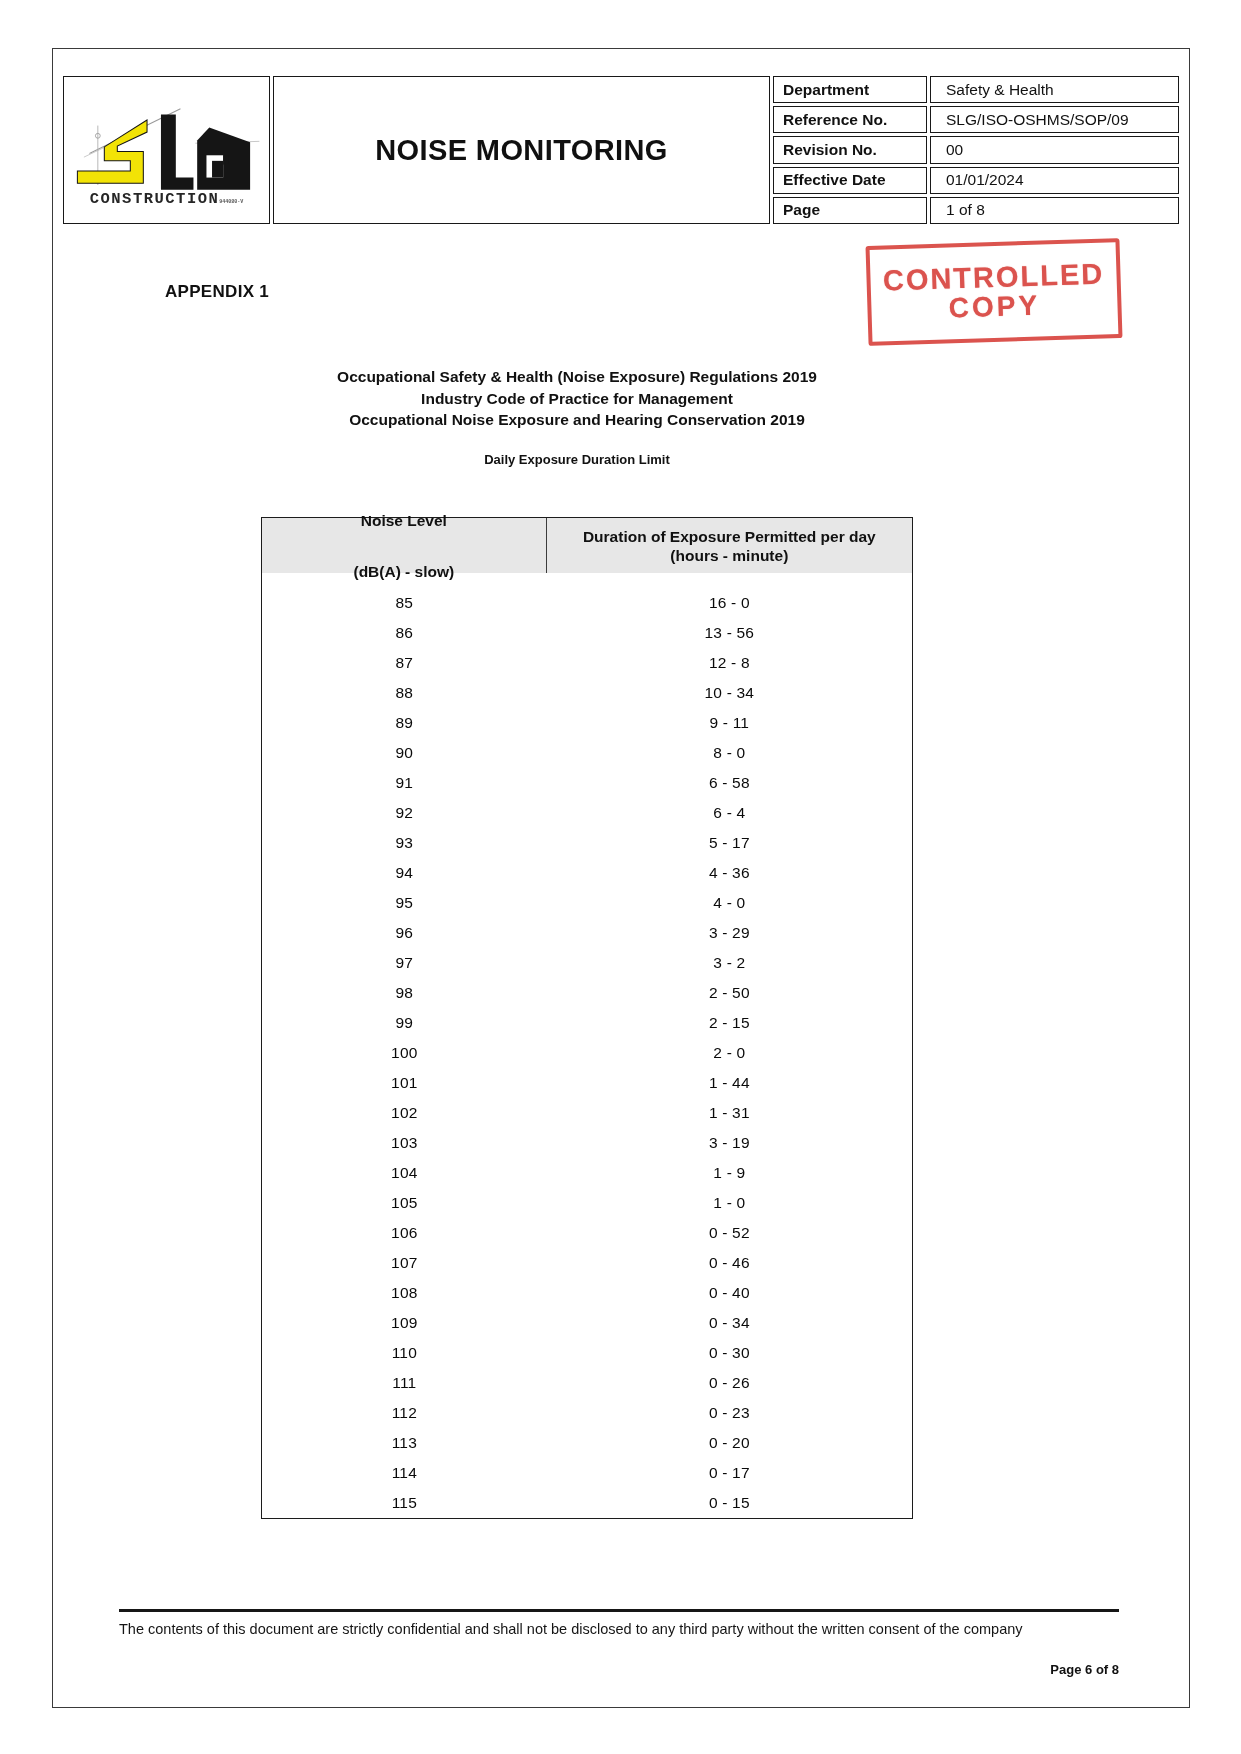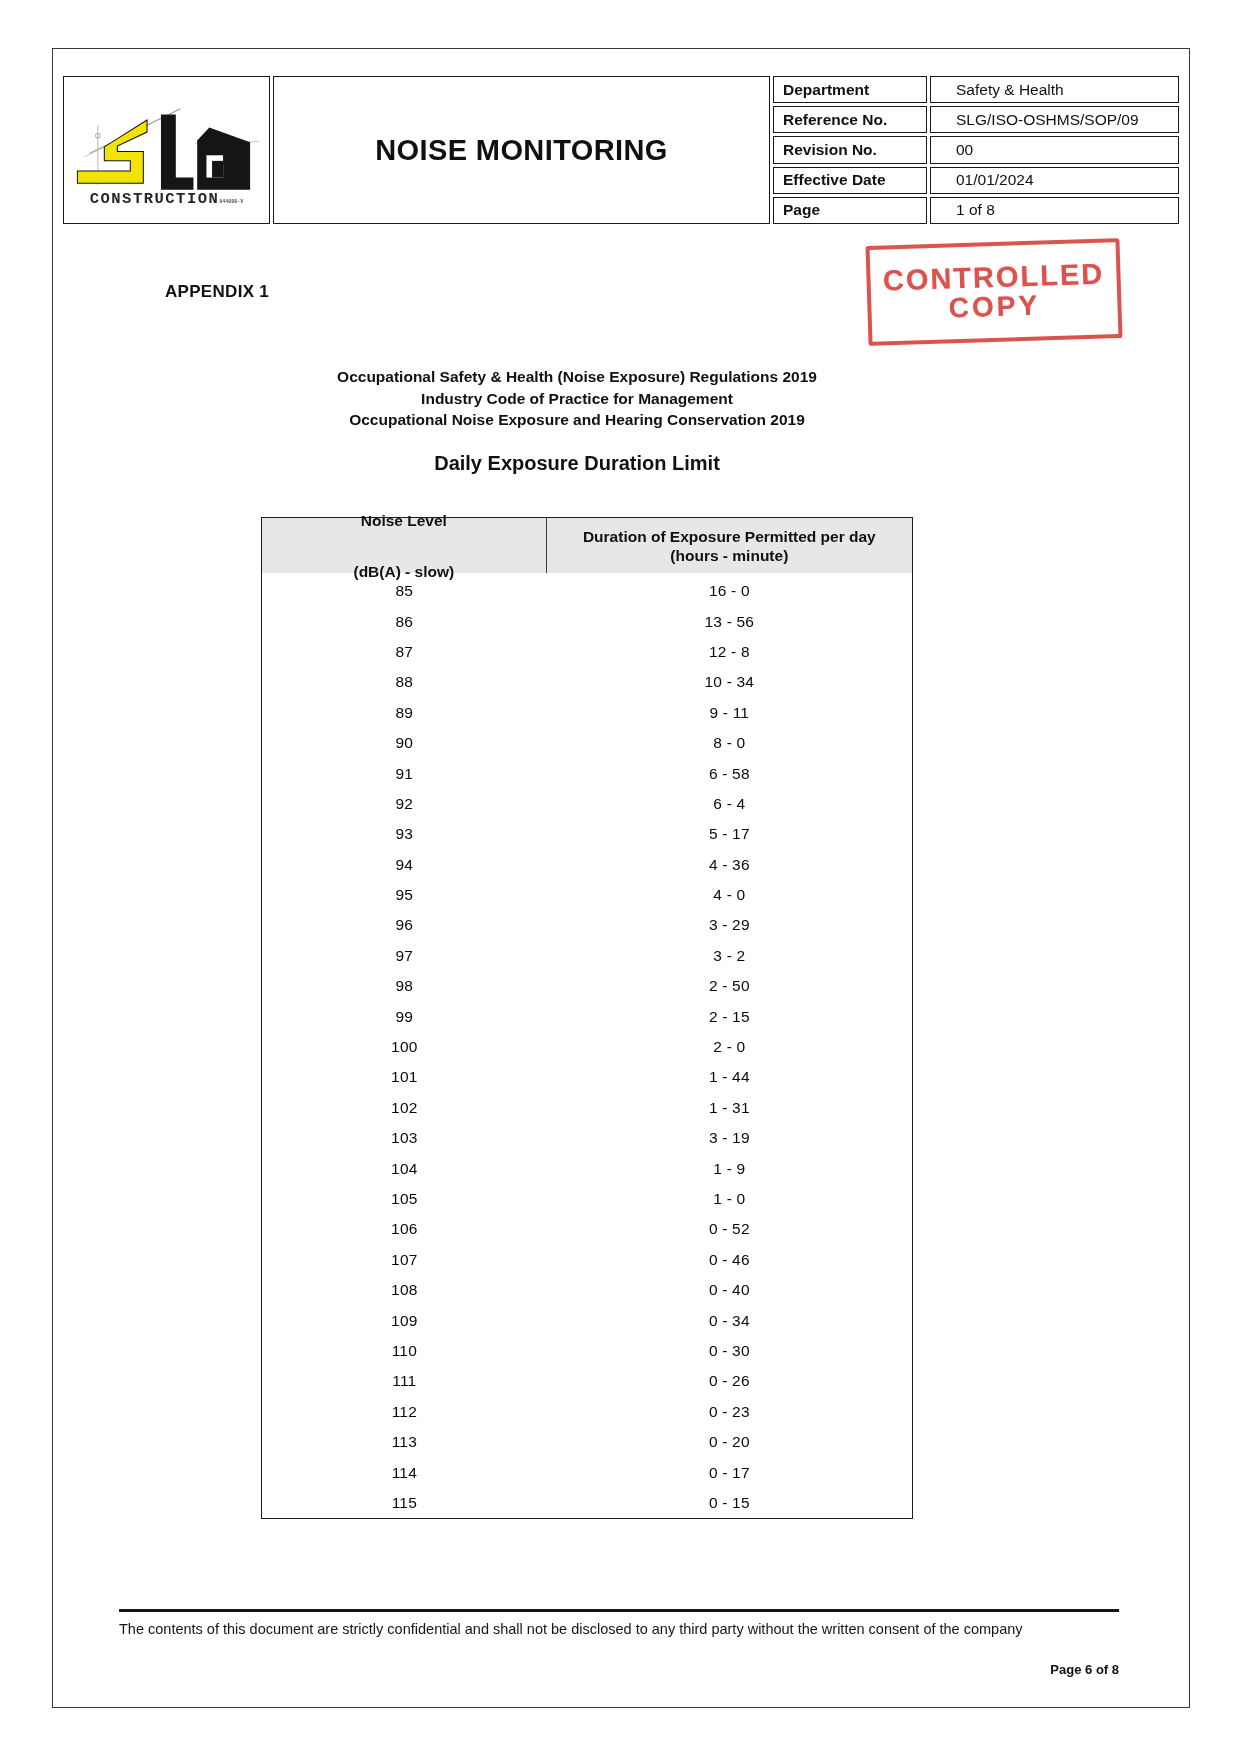--- a/index.html
+++ b/index.html
@@ -19,45 +19,45 @@
   }
   .hcell{border:1.7px solid #181818;box-sizing:border-box;background:#fff;}
   .logo-cell{width:207px;flex:none;display:flex;flex-direction:column;align-items:center;justify-content:center;padding-top:2px;}
   .logo-word{font-family:"Liberation Mono", monospace;font-weight:bold;font-size:15.5px;letter-spacing:1.5px;color:#262626;line-height:14px;margin-top:-6px;white-space:nowrap;}
   .logo-suffix{font-size:5px;color:#555;letter-spacing:0;vertical-align:baseline;}
   .title-cell{flex:1;display:flex;align-items:center;justify-content:center;}
   .doc-title{font-size:29px;font-weight:bold;letter-spacing:0.4px;color:#101010;}
   .info-cell{width:406px;flex:none;display:flex;flex-direction:column;gap:3px;}
   .info-row{display:flex;gap:3px;flex:1;}
   .info-label{width:154px;flex:none;border:1.7px solid #181818;box-sizing:border-box;display:flex;align-items:center;padding-left:9px;font-weight:bold;font-size:15.5px;}
-  .info-value{flex:1;border:1.7px solid #181818;box-sizing:border-box;display:flex;align-items:center;padding-left:25px;font-size:15.5px;}
+  .info-value{flex:1;border:1.7px solid #181818;box-sizing:border-box;display:flex;align-items:center;padding-left:15px;font-size:15.5px;}
   
   .appendix{position:absolute;left:112px;top:233px;font-size:17px;font-weight:bold;letter-spacing:0.3px;}
   .stamp{
     position:absolute;left:814px;top:193px;width:254px;height:100px;
     border:4.5px solid #d8453f;border-radius:3px;transform:rotate(-1.8deg);
     display:flex;flex-direction:column;align-items:center;justify-content:center;
     color:#d8453f;opacity:0.92;box-sizing:border-box;
   }
   .stamp .l1{font-size:29px;font-weight:bold;letter-spacing:2px;line-height:30px;text-shadow:0 0 1px rgba(216,69,63,.6);}
   .stamp .l2{font-size:28px;font-weight:bold;letter-spacing:3px;line-height:30px;text-shadow:0 0 1px rgba(216,69,63,.6);}
   
   .titles{position:absolute;left:0;top:317px;width:1048px;text-align:center;}
   .title-line{font-size:15.5px;font-weight:bold;line-height:21.5px;}
-  .caption{position:absolute;left:0;top:403px;width:1048px;text-align:center;font-size:20px;font-weight:bold;}
+  .caption{position:absolute;left:0;top:403px;width:1048px;text-align:center;font-size:13px;font-weight:bold;}
   
   .noise-table{
     position:absolute;left:208px;top:468px;width:652px;height:1002px;
     border:1.7px solid #1c1c1c;box-sizing:border-box;display:flex;flex-direction:column;
   }
   .thead{height:55px;flex:none;background:#e7e7e7;display:flex;}
   .th{display:flex;flex-direction:column;align-items:center;justify-content:center;font-weight:bold;font-size:15.5px;line-height:19px;box-sizing:border-box;}
   .th1{width:43.8%;border-right:1.3px solid #3c3c3c;gap:32px;}
   .th2{width:56.2%;}
-  .tbody{flex:1;display:flex;flex-direction:column;padding-top:3px;}
+  .tbody{flex:1;display:flex;flex-direction:column;padding-top:15px;}
   .trow{flex:1;display:flex;align-items:center;}
   .cell{font-size:15.5px;letter-spacing:0.2px;text-align:center;color:#0a0a0a;}
   .c1{width:43.8%;}
   .c2{width:56.2%;}
   
   .foot-rule{position:absolute;left:66px;top:1560px;width:1000px;height:3px;background:#161616;}
   .foot-text{position:absolute;left:66px;top:1571px;width:955px;font-size:14.5px;line-height:19.5px;color:#151515;}
   .foot-page{position:absolute;left:66px;top:1613px;width:1000px;text-align:right;font-size:13px;font-weight:bold;}
 </style>
 </head>

